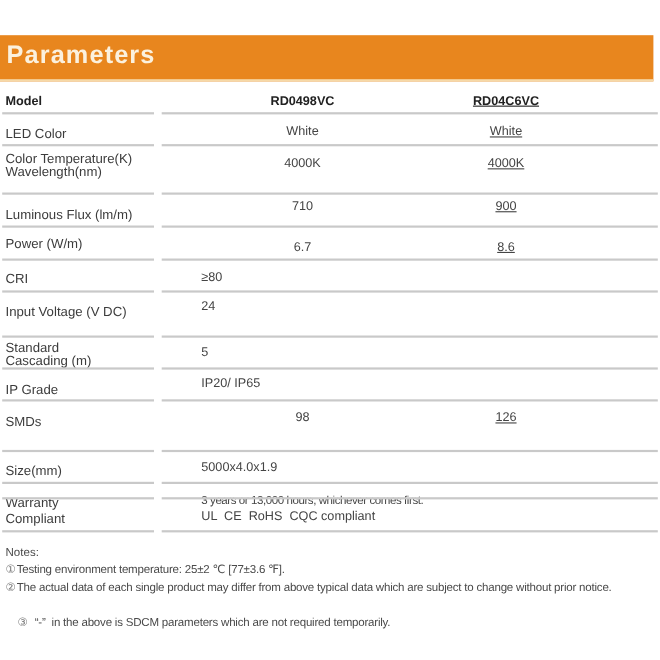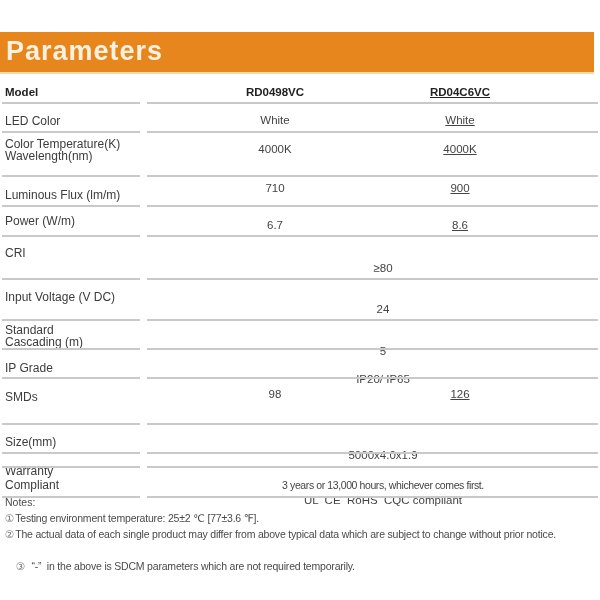--- a/index.html
+++ b/index.html
@@ -1,29 +1,29 @@
 <!DOCTYPE html>
 <html><head>
   <meta charset="utf-8">
   <style>
     html, body { margin: 0; padding: 0; background: #ffffff; }
     body { width: 600px; height: 600px; position: relative; overflow: hidden;
            font-family: "Liberation Sans", "DejaVu Sans", sans-serif; color: #3a3a3a; }
     .banner { position: absolute; left: 0; top: 32px; width: 594px; height: 40px;
               background: #e8861e; border-bottom: 2px solid #f6d9a8; }
-    .banner-title { position: absolute; left: 6px; top: 4px; font-size: 27px; font-weight: bold;
+    .banner-title { position: absolute; left: 6px; top: 4px; font-size: 23px; font-weight: bold;
                     color: #fbf1de; letter-spacing: 1px; }
     .table { position: absolute; left: 0; top: 74px; width: 600px; }
     .row { position: relative; width: 600px; }
     .row .line-left { position: absolute; left: 2px; bottom: 0; width: 138px; height: 2px; background: #c9c9c9; }
     .row .line-right { position: absolute; left: 147px; bottom: 0; width: 451px; height: 2px; background: #c9c9c9; }
     .cell-label { position: absolute; left: 5px; font-size: 12px; color: #3c3c3c; line-height: 12px; }
     .cell-v1 { position: absolute; left: 175px; width: 200px; text-align: center; font-size: 11.5px; color: #444; }
     .cell-v2 { position: absolute; left: 360px; width: 200px; text-align: center; font-size: 11.5px; color: #444; text-decoration: underline; }
-    .cell-span { position: absolute; left: 183px; width: 400px; text-align: center; font-size: 11.5px; color: #444; margin-top: 16px; }
+    .cell-span { position: absolute; left: 183px; width: 400px; font-size: 11.5px; color: #444; }
     .header .cell-label, .header .cell-v1, .header .cell-v2 { font-weight: bold; color: #222; font-size: 11.5px; }
     .narrow { letter-spacing: -0.4px; font-size: 10.5px; }
     .notes { position: absolute; left: 5px; top: 494px; width: 595px; font-size: 10.5px; color: #4a4a4a; line-height: 16px; }
     .note { white-space: nowrap; letter-spacing: -0.2px; }
     .note .num { color: #777; margin-right: 1px; }
   </style>
 </head>
 <body>
 
 <div class="banner">
@@ -69,21 +69,21 @@
 
 
   <div class="row" style="height:30px">
     <div class="cell-label" style="top:8px">Power (W/m)</div>
     <div class="cell-v1" style="top:12px">6.7</div>
     <div class="cell-v2" style="top:12px">8.6</div>
     <div class="line-left"></div>
       <div class="line-right"></div>
   </div>
 
-  <div class="row" style="height:43px">
+  <div class="row" style="height:29px">
     <div class="cell-label" style="top:10px">CRI</div>
     <div class="cell-span" style="top:9px">≥80</div>
     <div class="line-left"></div>
       <div class="line-right"></div>
   </div>
 
   <div class="row" style="height:41px">
     <div class="cell-label" style="top:11px">Input Voltage (V DC)</div>
     <div class="cell-span" style="top:7px">24</div>
     <div class="line-left"></div>

